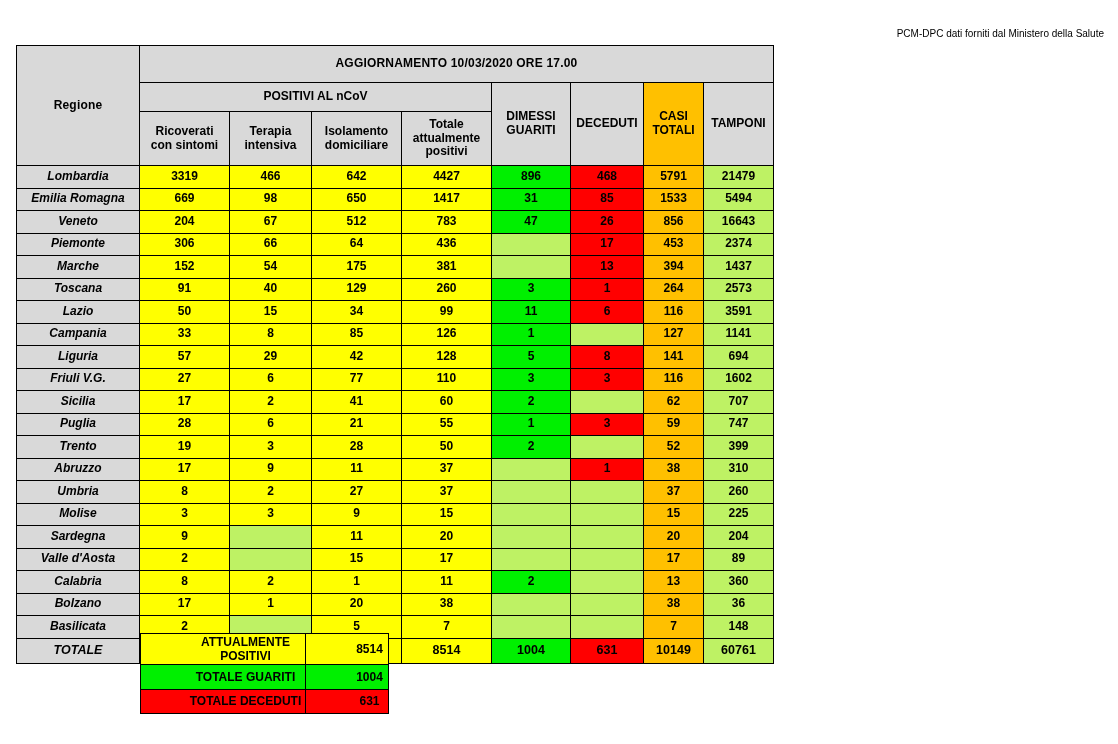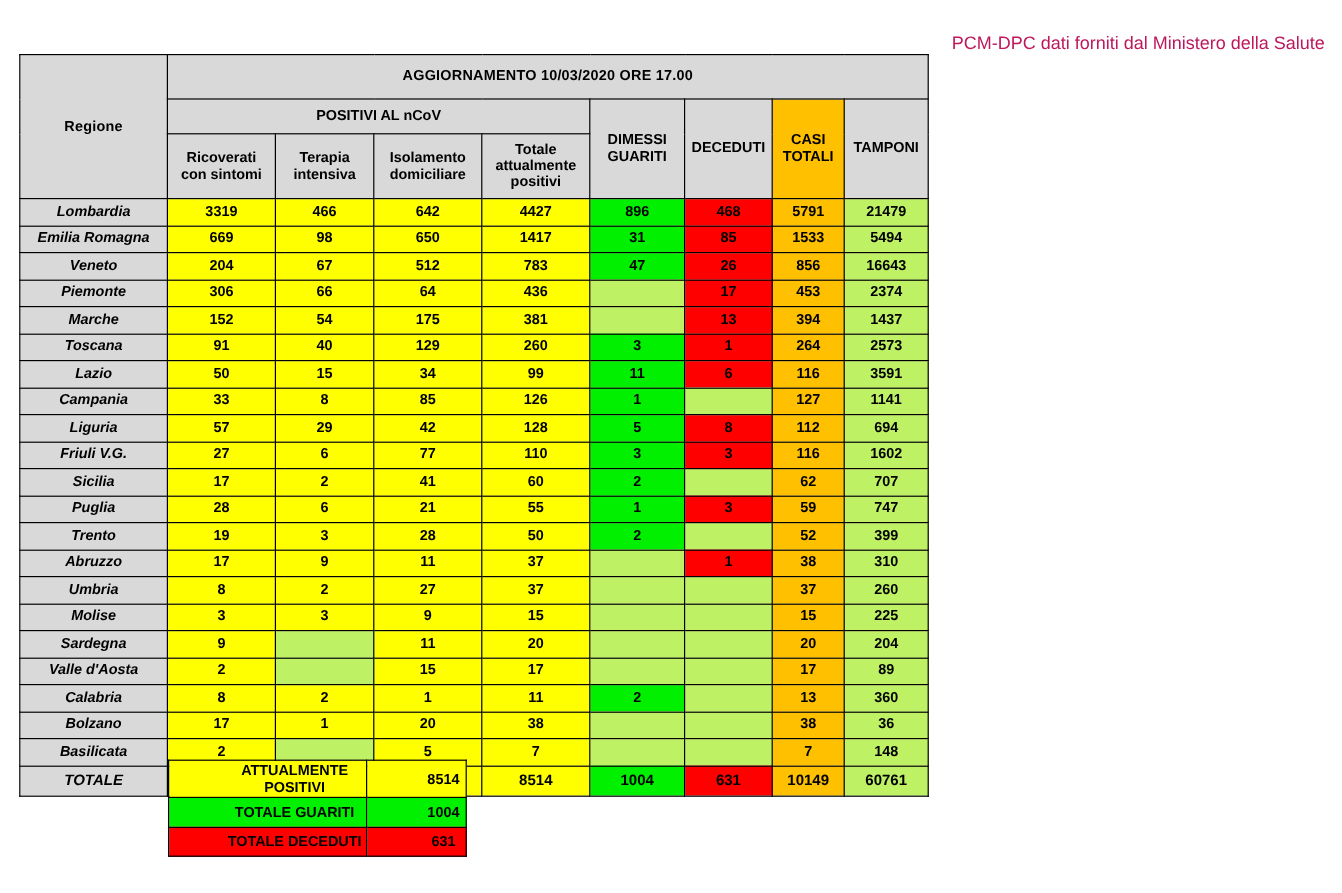--- a/index.html
+++ b/index.html
@@ -11,22 +11,22 @@
     width: 1118px;
     height: 744px;
     font-family: "Liberation Sans", sans-serif;
     position: relative;
     overflow: hidden;
   }
   .source-note {
     position: absolute;
     top: 28px;
     right: 14px;
-    font-size: 15px;
-    color: #be185d;
+    font-size: 10px;
+    color: #000000;
     white-space: nowrap;
   }
   .main-table-wrap {
     position: absolute;
     left: 16px;
     top: 45px;
   }
   table.covid {
     border-collapse: collapse;
     table-layout: fixed;
@@ -252,21 +252,21 @@
           <td class="cell-white">1141</td>
         </tr>
         <tr>
           <td class="cell-region">Liguria</td>
           <td class="cell-yellow">57</td>
           <td class="cell-yellow">29</td>
           <td class="cell-yellow">42</td>
           <td class="cell-yellow">128</td>
           <td class="cell-green">5</td>
           <td class="cell-red">8</td>
-          <td class="cell-orange">112</td>
+          <td class="cell-orange">141</td>
           <td class="cell-white">694</td>
         </tr>
         <tr>
           <td class="cell-region">Friuli V.G.</td>
           <td class="cell-yellow">27</td>
           <td class="cell-yellow">6</td>
           <td class="cell-yellow">77</td>
           <td class="cell-yellow">110</td>
           <td class="cell-green">3</td>
           <td class="cell-red">3</td>

